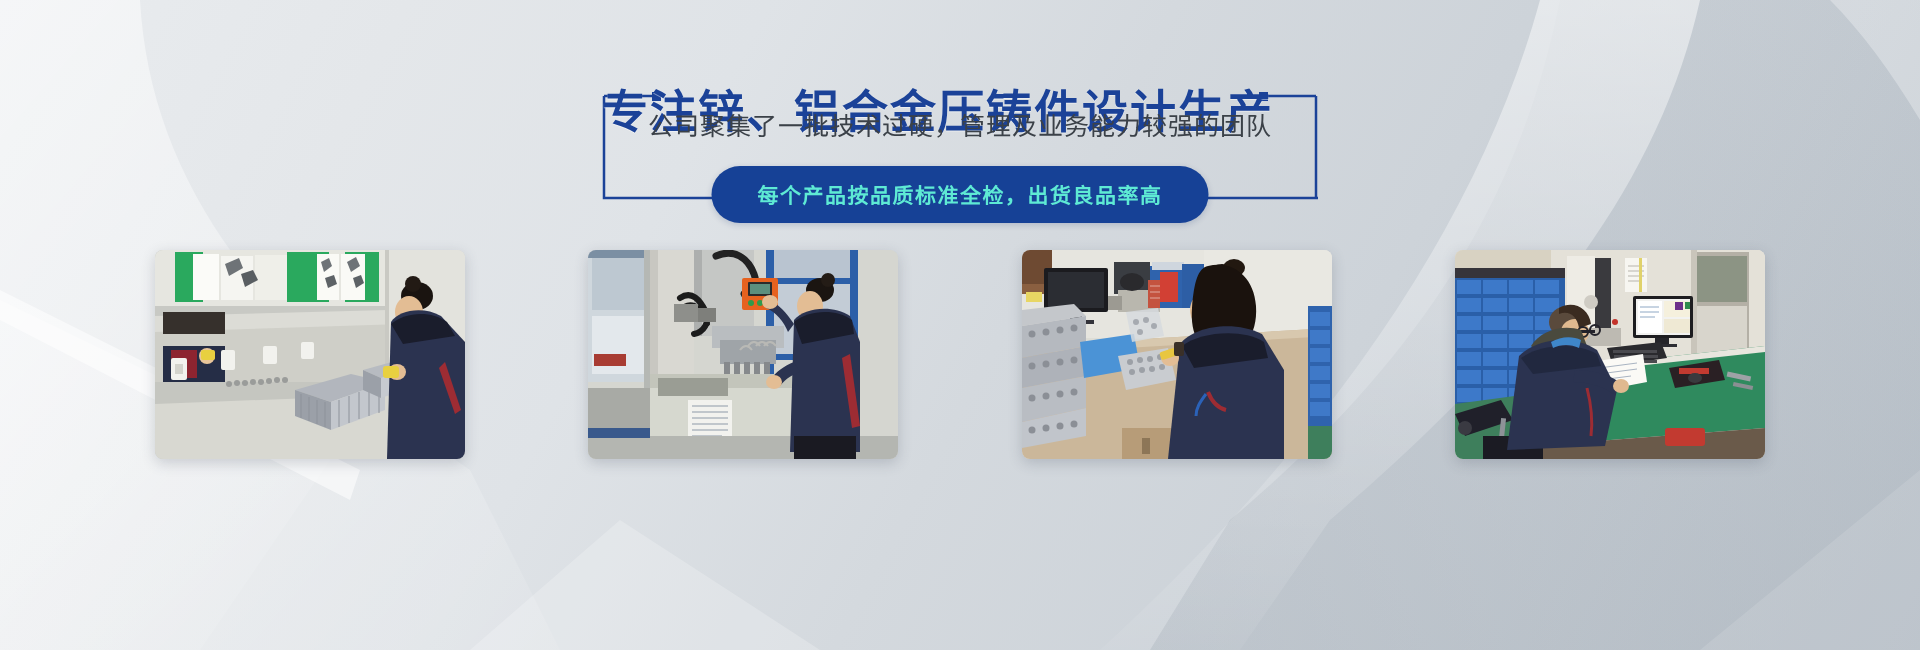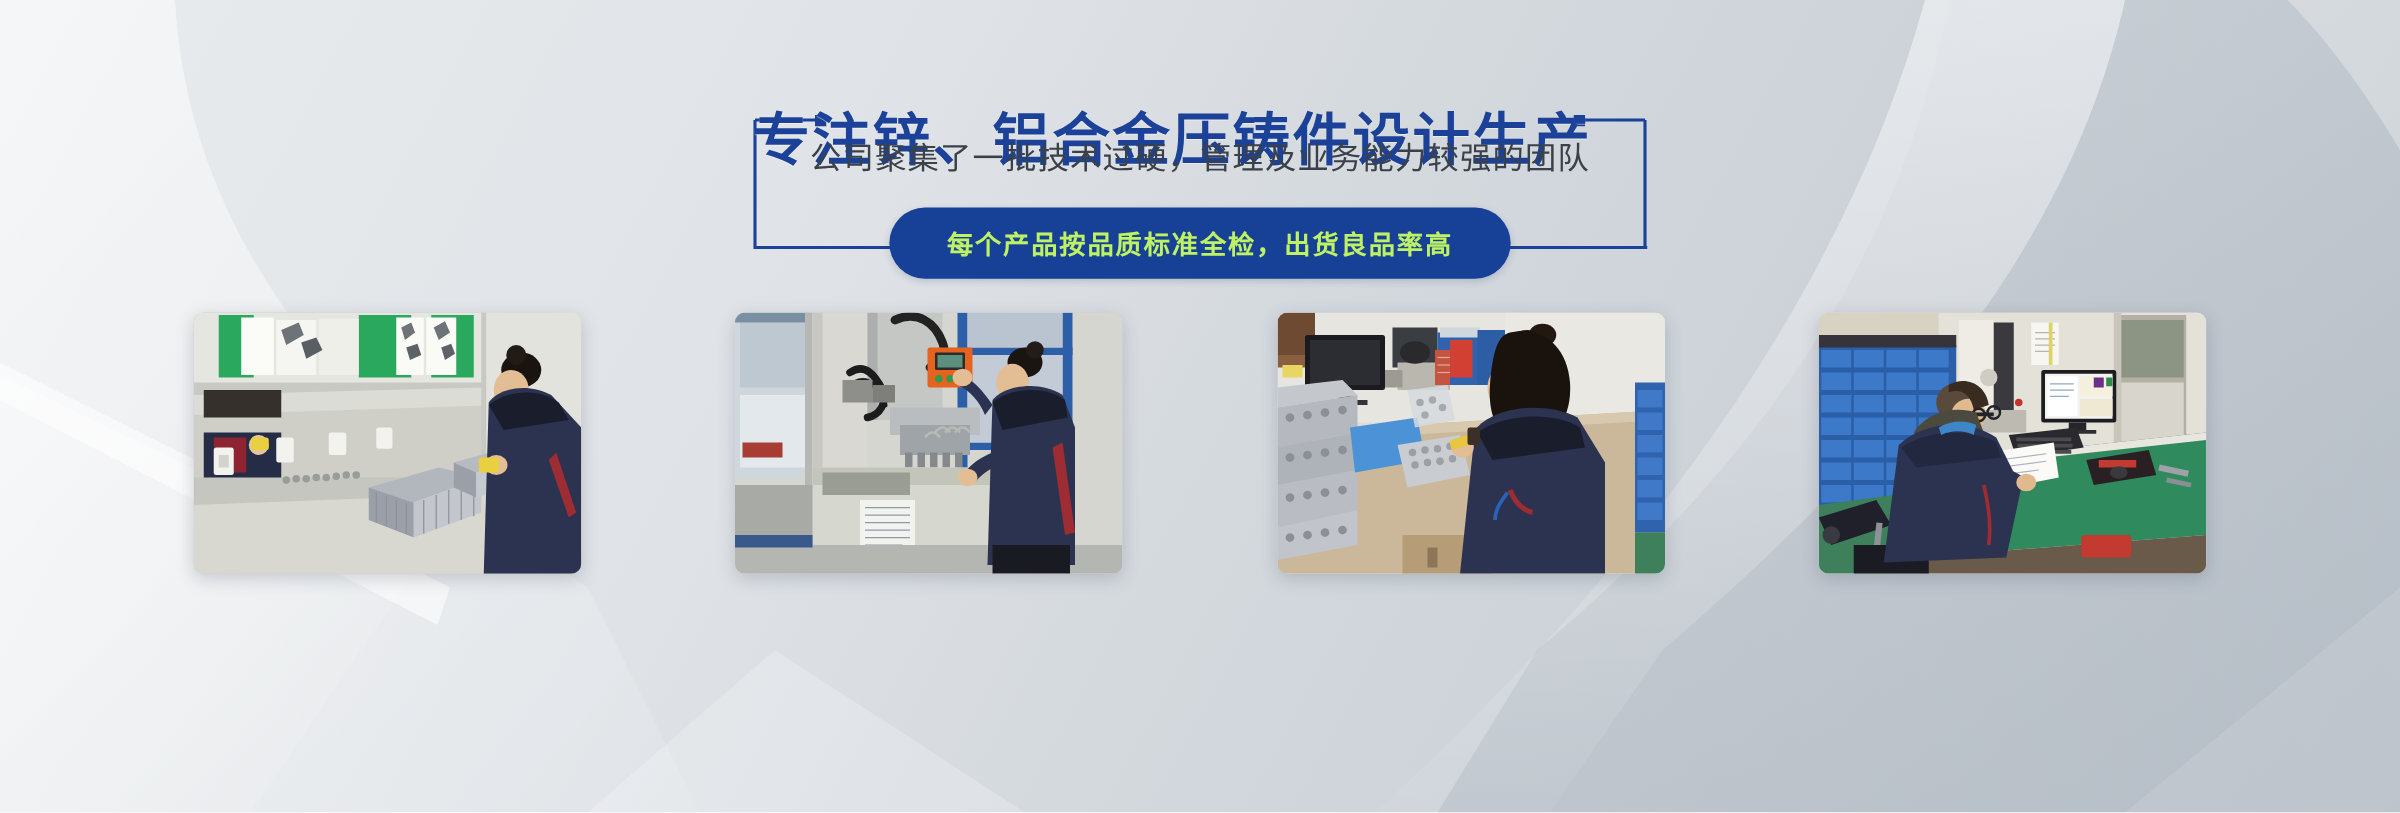--- a/index.html
+++ b/index.html
@@ -91,21 +91,21 @@
     letter-spacing: 1px;
     white-space: nowrap;
   }
 
   .badge {
     position: absolute;
     left: 50%;
     transform: translateX(-50%);
     top: 108px;
     background: #164196;
-    color: #bef264;
+    color: #5eead4;
     font-size: 21px;
     font-weight: bold;
     letter-spacing: 1.5px;
     padding: 13px 46px 14px 46px;
     border-radius: 30px;
     white-space: nowrap;
     z-index: 6;
     box-shadow: 0 2px 6px rgba(10,40,100,0.18);
   }
 

